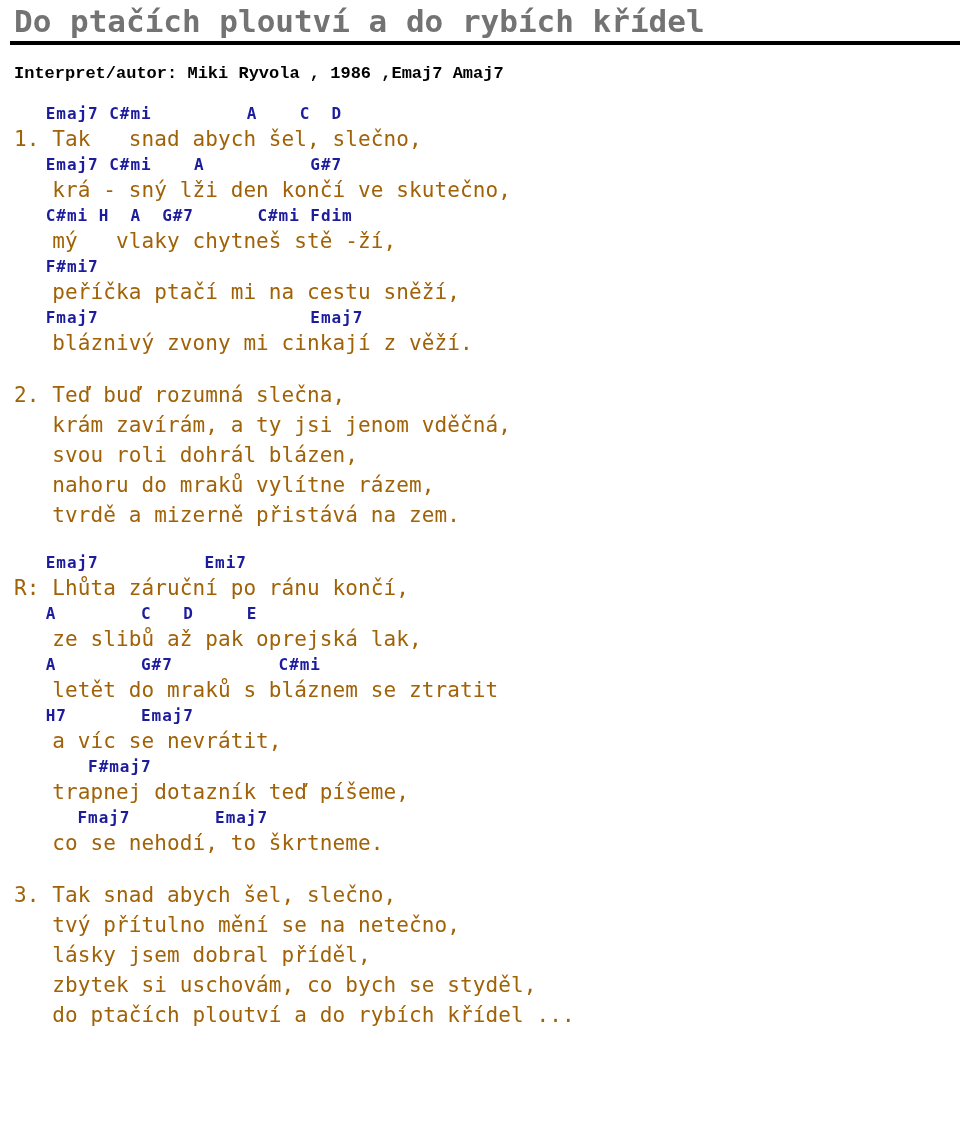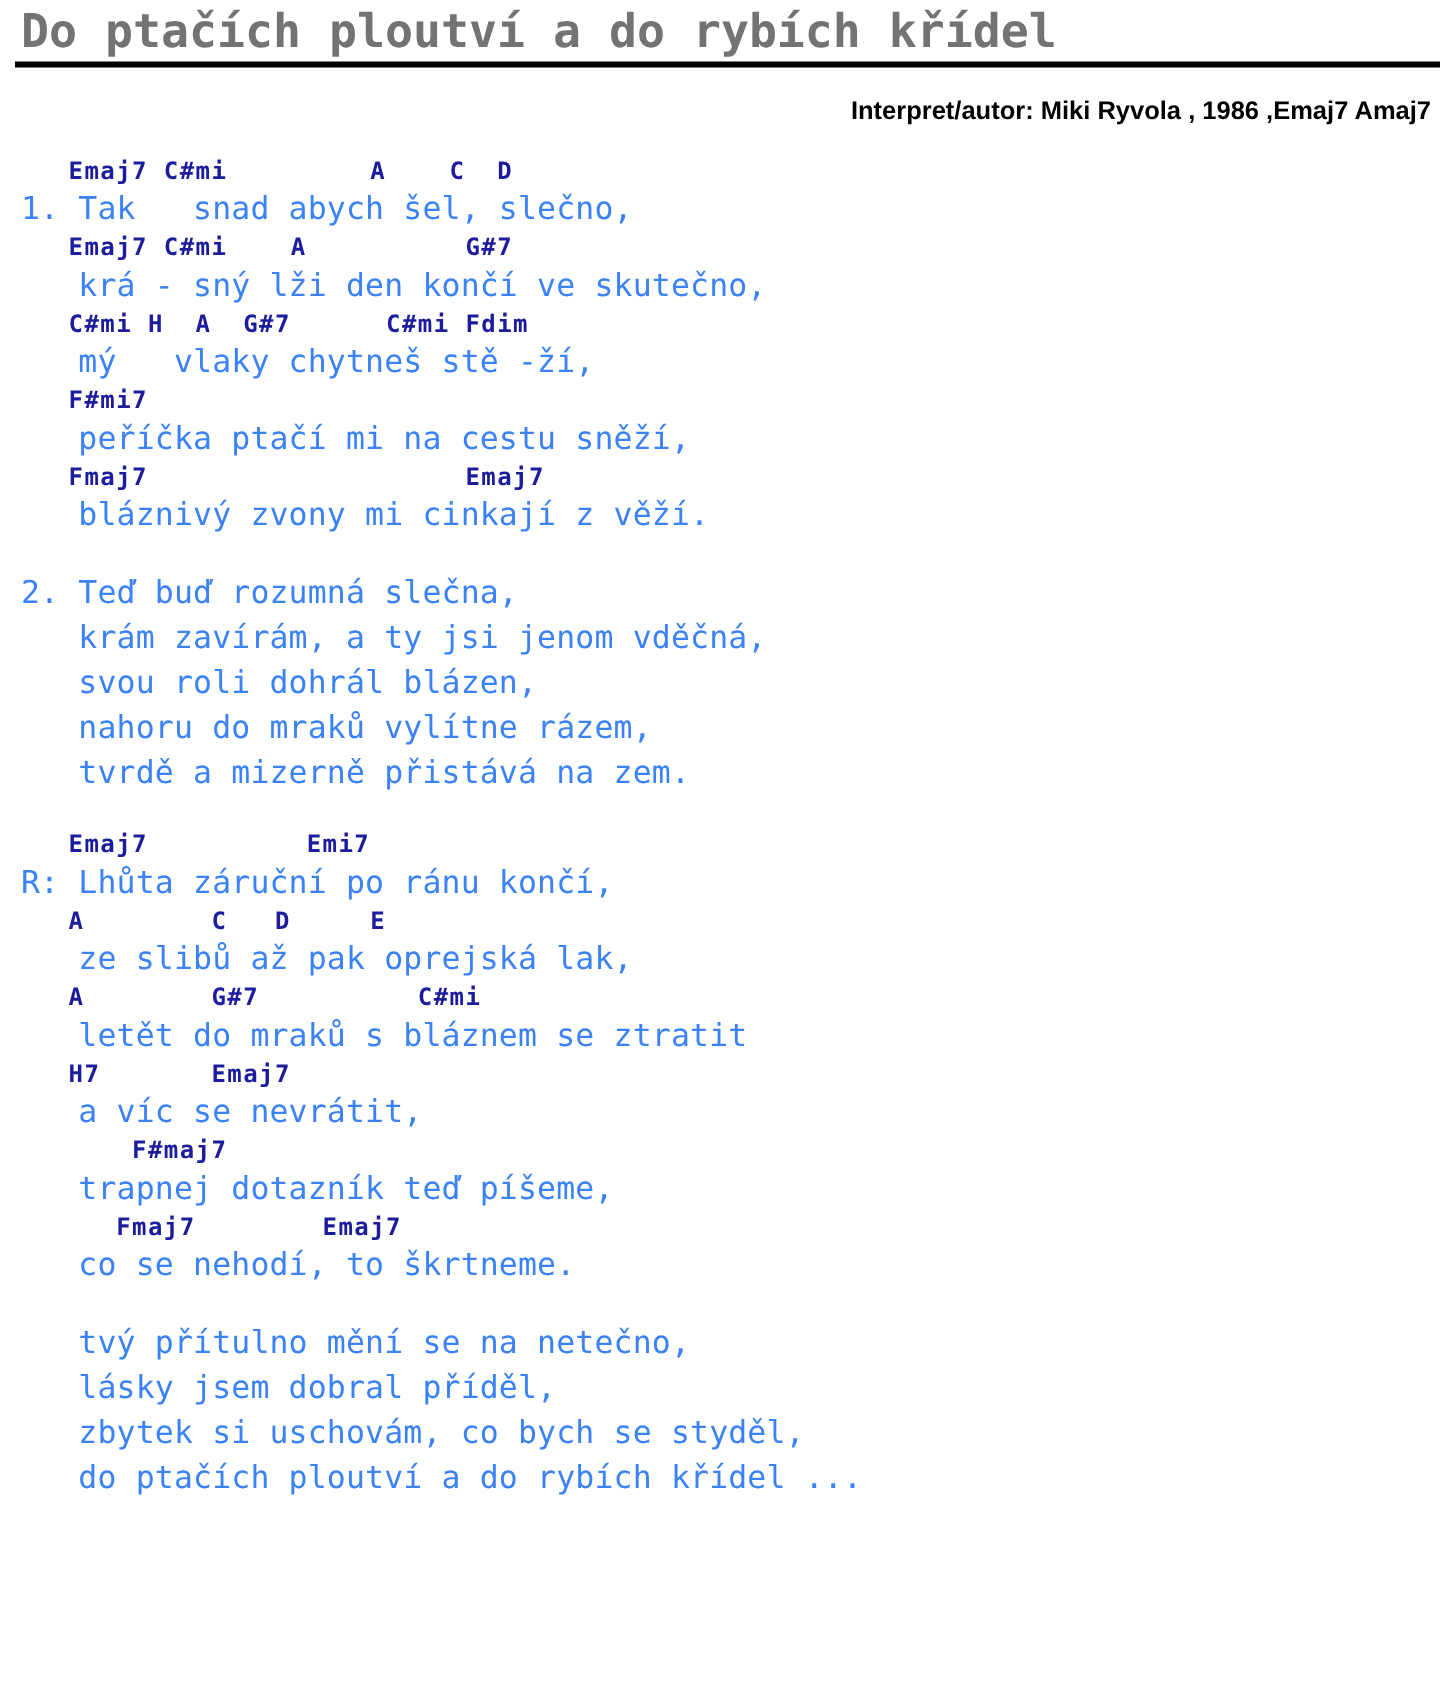--- a/index.html
+++ b/index.html
@@ -31,28 +31,27 @@
     white-space: pre;
   }
   #title-rule {
     height: 4px;
     background: #000000;
     margin: 1px 0 0 0;
     width: 952px;
     margin-left: 4px;
   }
   #byline {
-    font-family: Liberation Sans, sans-serif;
+    font-family: Liberation Mono, monospace;
     font-size: 17px;
     font-weight: bold;
     color: #000000;
     margin: 18px 0 14px 8px;
     white-space: pre;
     line-height: 22px;
-    text-align: right;
   }
 
   
   #song-body {
     margin: 18px 0 0 0;
     padding-left: 14px;
   }
 
   .block {
     margin: 0;
@@ -73,21 +72,21 @@
     color: #1c1c9c;
     line-height: 21px;
     height: 21px;
     letter-spacing: 0.95px;
   }
 
   .lyric-line {
     font-family: "DejaVu Sans Mono", "Liberation Mono", monospace;
     font-size: 21px;
     font-weight: normal;
-    color: #3b82f6;
+    color: #a16207;
     line-height: 30px;
     height: 30px;
     letter-spacing: 0.1px;
   }
 </style>
 </head>
 <body>
 
 <div id="song-header">
   <h1 id="page-title">Do ptačích ploutví a do rybích křídel</h1>
@@ -123,18 +122,19 @@
       <div class="line chord-line">   A        G#7          C#mi</div>
       <div class="line lyric-line">   letět do mraků s bláznem se ztratit</div>
       <div class="line chord-line">   H7       Emaj7</div>
       <div class="line lyric-line">   a víc se nevrátit,</div>
       <div class="line chord-line">       F#maj7</div>
       <div class="line lyric-line">   trapnej dotazník teď píšeme,</div>
       <div class="line chord-line">      Fmaj7        Emaj7</div>
       <div class="line lyric-line">   co se nehodí, to škrtneme.</div>
     </div>
     <div class="block">
+      <div class="line lyric-line">3. Tak snad abych šel, slečno,</div>
       <div class="line lyric-line">   tvý přítulno mění se na netečno,</div>
       <div class="line lyric-line">   lásky jsem dobral příděl,</div>
       <div class="line lyric-line">   zbytek si uschovám, co bych se styděl,</div>
       <div class="line lyric-line">   do ptačích ploutví a do rybích křídel ...</div>
     </div>
   </div>
 
 </body></html>

